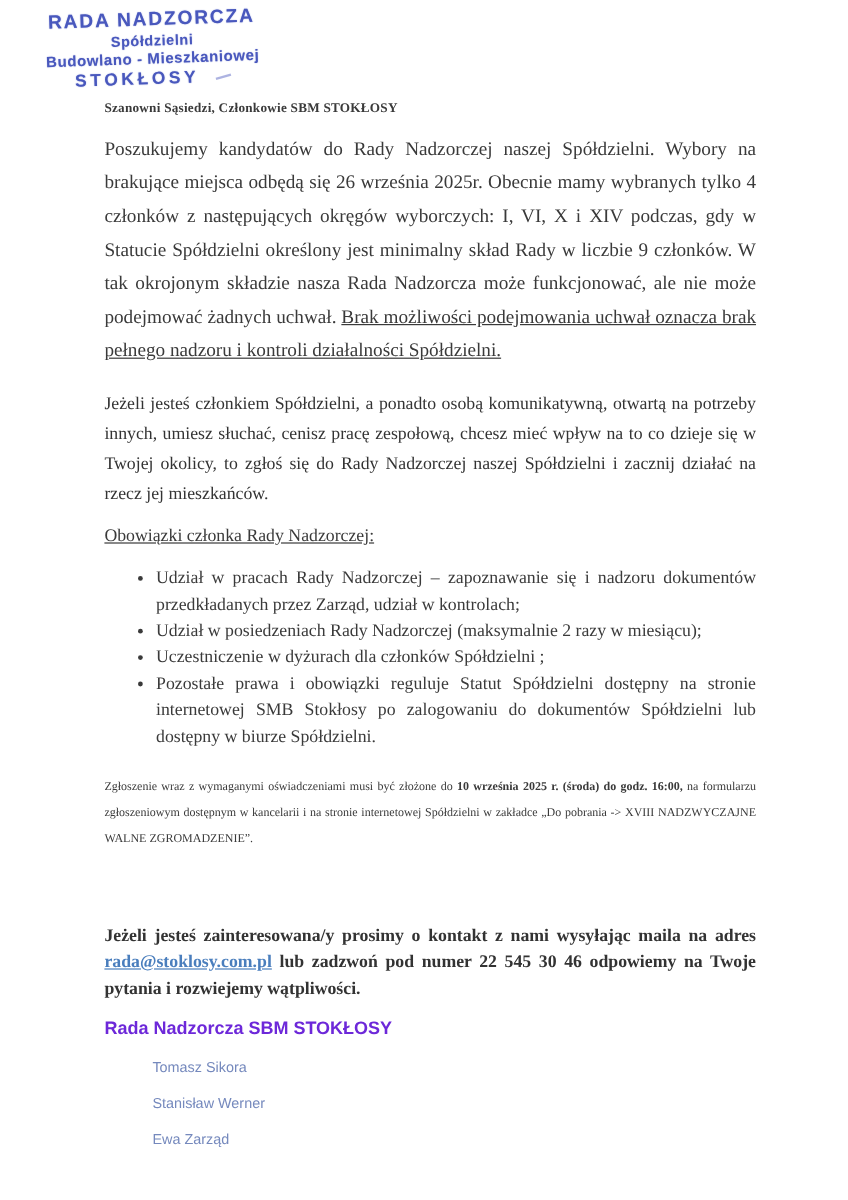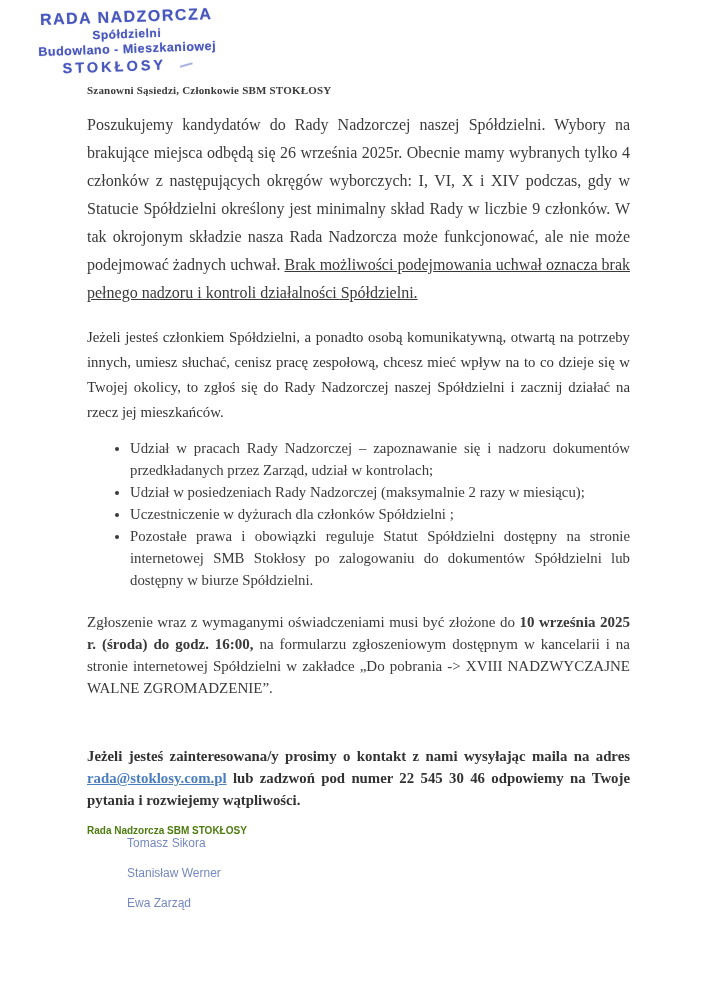--- a/index.html
+++ b/index.html
@@ -71,36 +71,37 @@
     padding: 0 0 0 43px;
     list-style: disc outside;
   }
   ul.duties li {
     font-size: 14.8px;
     line-height: 22px;
     text-align: justify;
     padding-left: 0;
   }
 
-  .p3 { font-size: 15px; line-height: 22px; margin-bottom: 46px; }
+  .p3 { font-size: 10px; line-height: 22px; margin-bottom: 58px; }
   .p4 { font-size: 14.8px; line-height: 22px; font-weight: bold; color: #333333; margin-bottom: 14px; }
 
   a.email {
     color: #4a7ebd;
     text-decoration: underline;
     font-weight: bold;
     cursor: pointer;
   }
 
   
   .sig { font-family: "Liberation Sans", sans-serif; }
   .sig-header {
-    font-size: 10px;
+    font-size: 15px;
     font-weight: bold;
-    color: #4d7c0f;
+    color: #6d28d9;
+    margin-bottom: 16px;
   }
   .sig-name {
     font-size: 12px;
     color: #7589bd;
     margin-left: 40px;
     margin-bottom: 16px;
     line-height: 14px;
   }
 </style>
 </head>
@@ -118,20 +119,21 @@
   </div>
 
   <div class="content">
 
     <h1 class="title">Szanowni Sąsiedzi, Członkowie SBM STOKŁOSY</h1>
 
     <p class="p1"><span>Poszukujemy kandydatów do Rady Nadzorczej naszej Spółdzielni. Wybory na brakujące miejsca odbędą się 26 września 2025r. Obecnie mamy wybranych tylko 4 członków z następujących okręgów wyborczych: I, VI, X i XIV podczas, gdy w Statucie Spółdzielni określony jest minimalny skład Rady w liczbie 9 członków. W tak okrojonym składzie nasza Rada Nadzorcza może funkcjonować, ale nie może podejmować żadnych uchwał. </span><span class="u">Brak możliwości podejmowania uchwał oznacza brak pełnego nadzoru i kontroli działalności Spółdzielni.</span></p>
 
     <p class="p2">Jeżeli jesteś członkiem Spółdzielni, a ponadto osobą komunikatywną, otwartą na potrzeby innych, umiesz słuchać, cenisz pracę zespołową, chcesz mieć wpływ na to co dzieje się w Twojej okolicy,  to zgłoś się do Rady Nadzorczej naszej Spółdzielni i zacznij działać na rzecz jej mieszkańców.</p>
 
+    <div class="duties-heading u">Obowiązki członka Rady Nadzorczej:</div>
 
     <ul class="duties">
       <li>Udział w pracach Rady Nadzorczej – zapoznawanie się i nadzoru dokumentów przedkładanych przez Zarząd, udział w kontrolach;</li>
       <li>Udział w posiedzeniach Rady Nadzorczej (maksymalnie 2 razy w miesiącu);</li>
       <li>Uczestniczenie w dyżurach dla członków Spółdzielni ;</li>
       <li>Pozostałe prawa i obowiązki reguluje Statut  Spółdzielni dostępny na stronie internetowej SMB Stokłosy po zalogowaniu do dokumentów Spółdzielni lub dostępny w biurze Spółdzielni.</li>
     </ul>
 
     <p class="p3"><span>Zgłoszenie wraz z wymaganymi oświadczeniami musi być złożone do </span><b>10 września 2025 r. (środa) do godz. 16:00,</b><span> na formularzu zgłoszeniowym dostępnym w kancelarii i na stronie internetowej Spółdzielni w zakładce „Do pobrania -&gt; XVIII NADZWYCZAJNE WALNE ZGROMADZENIE”.</span></p>
 

